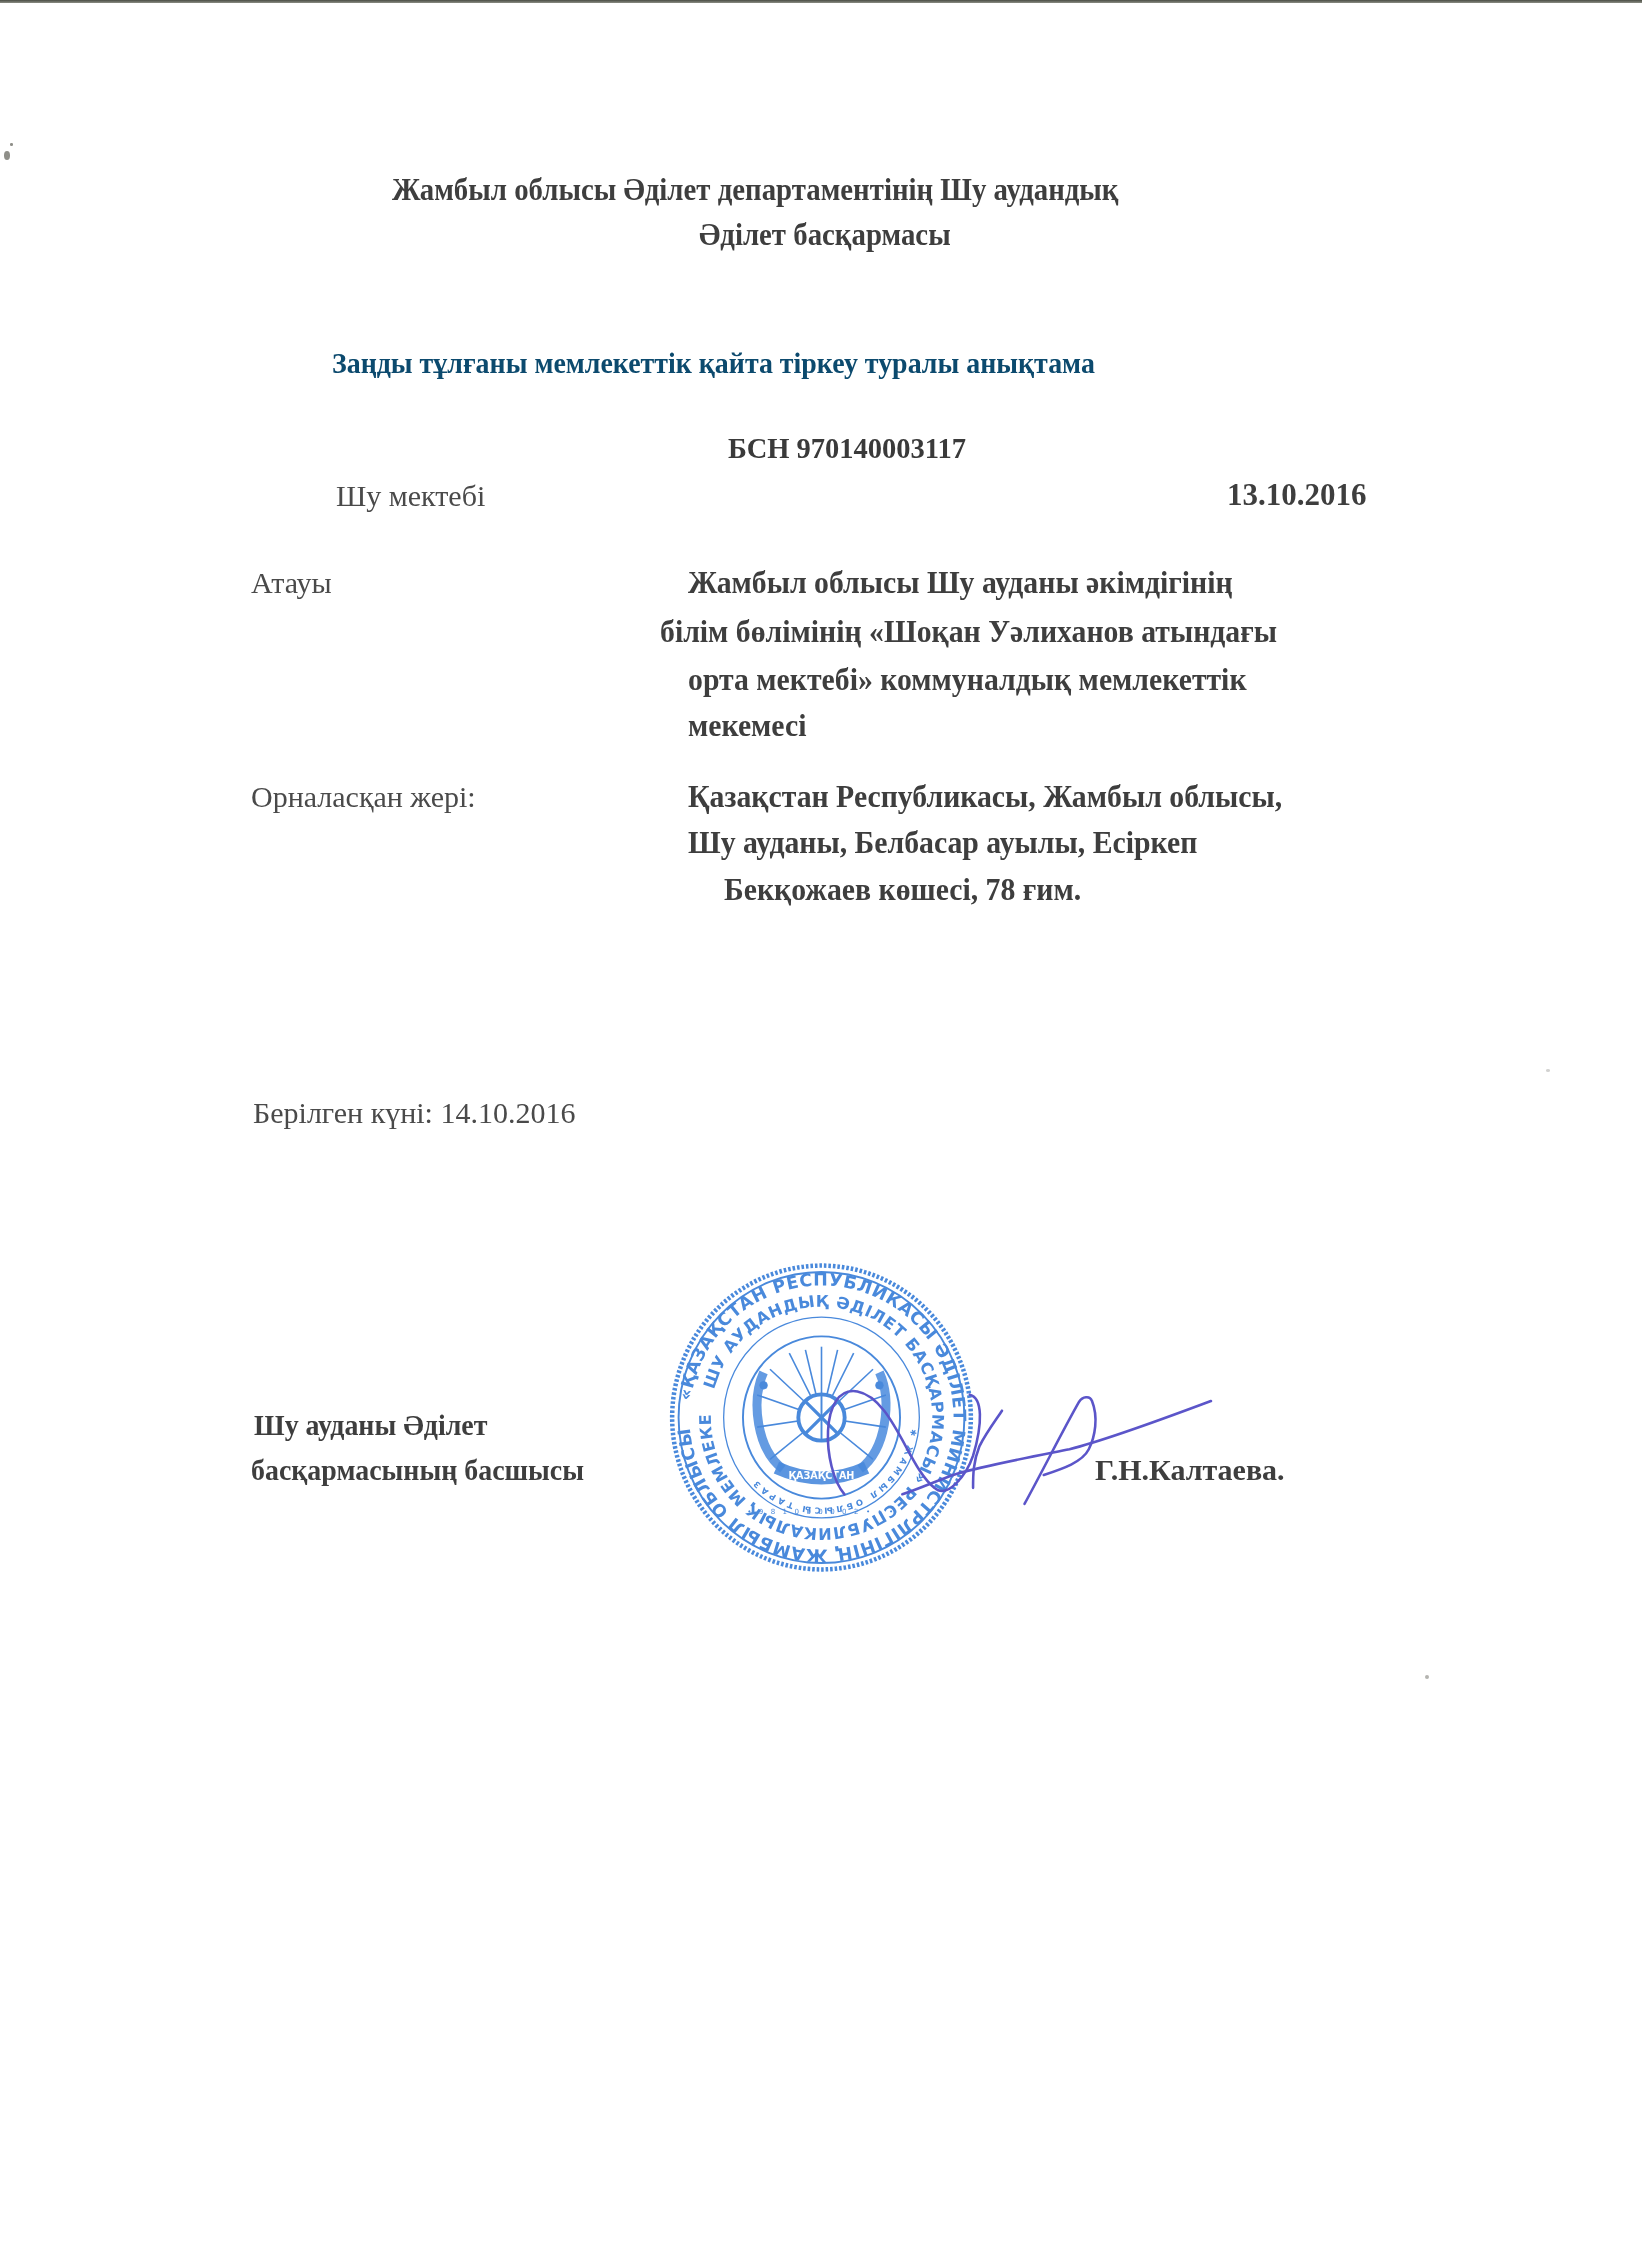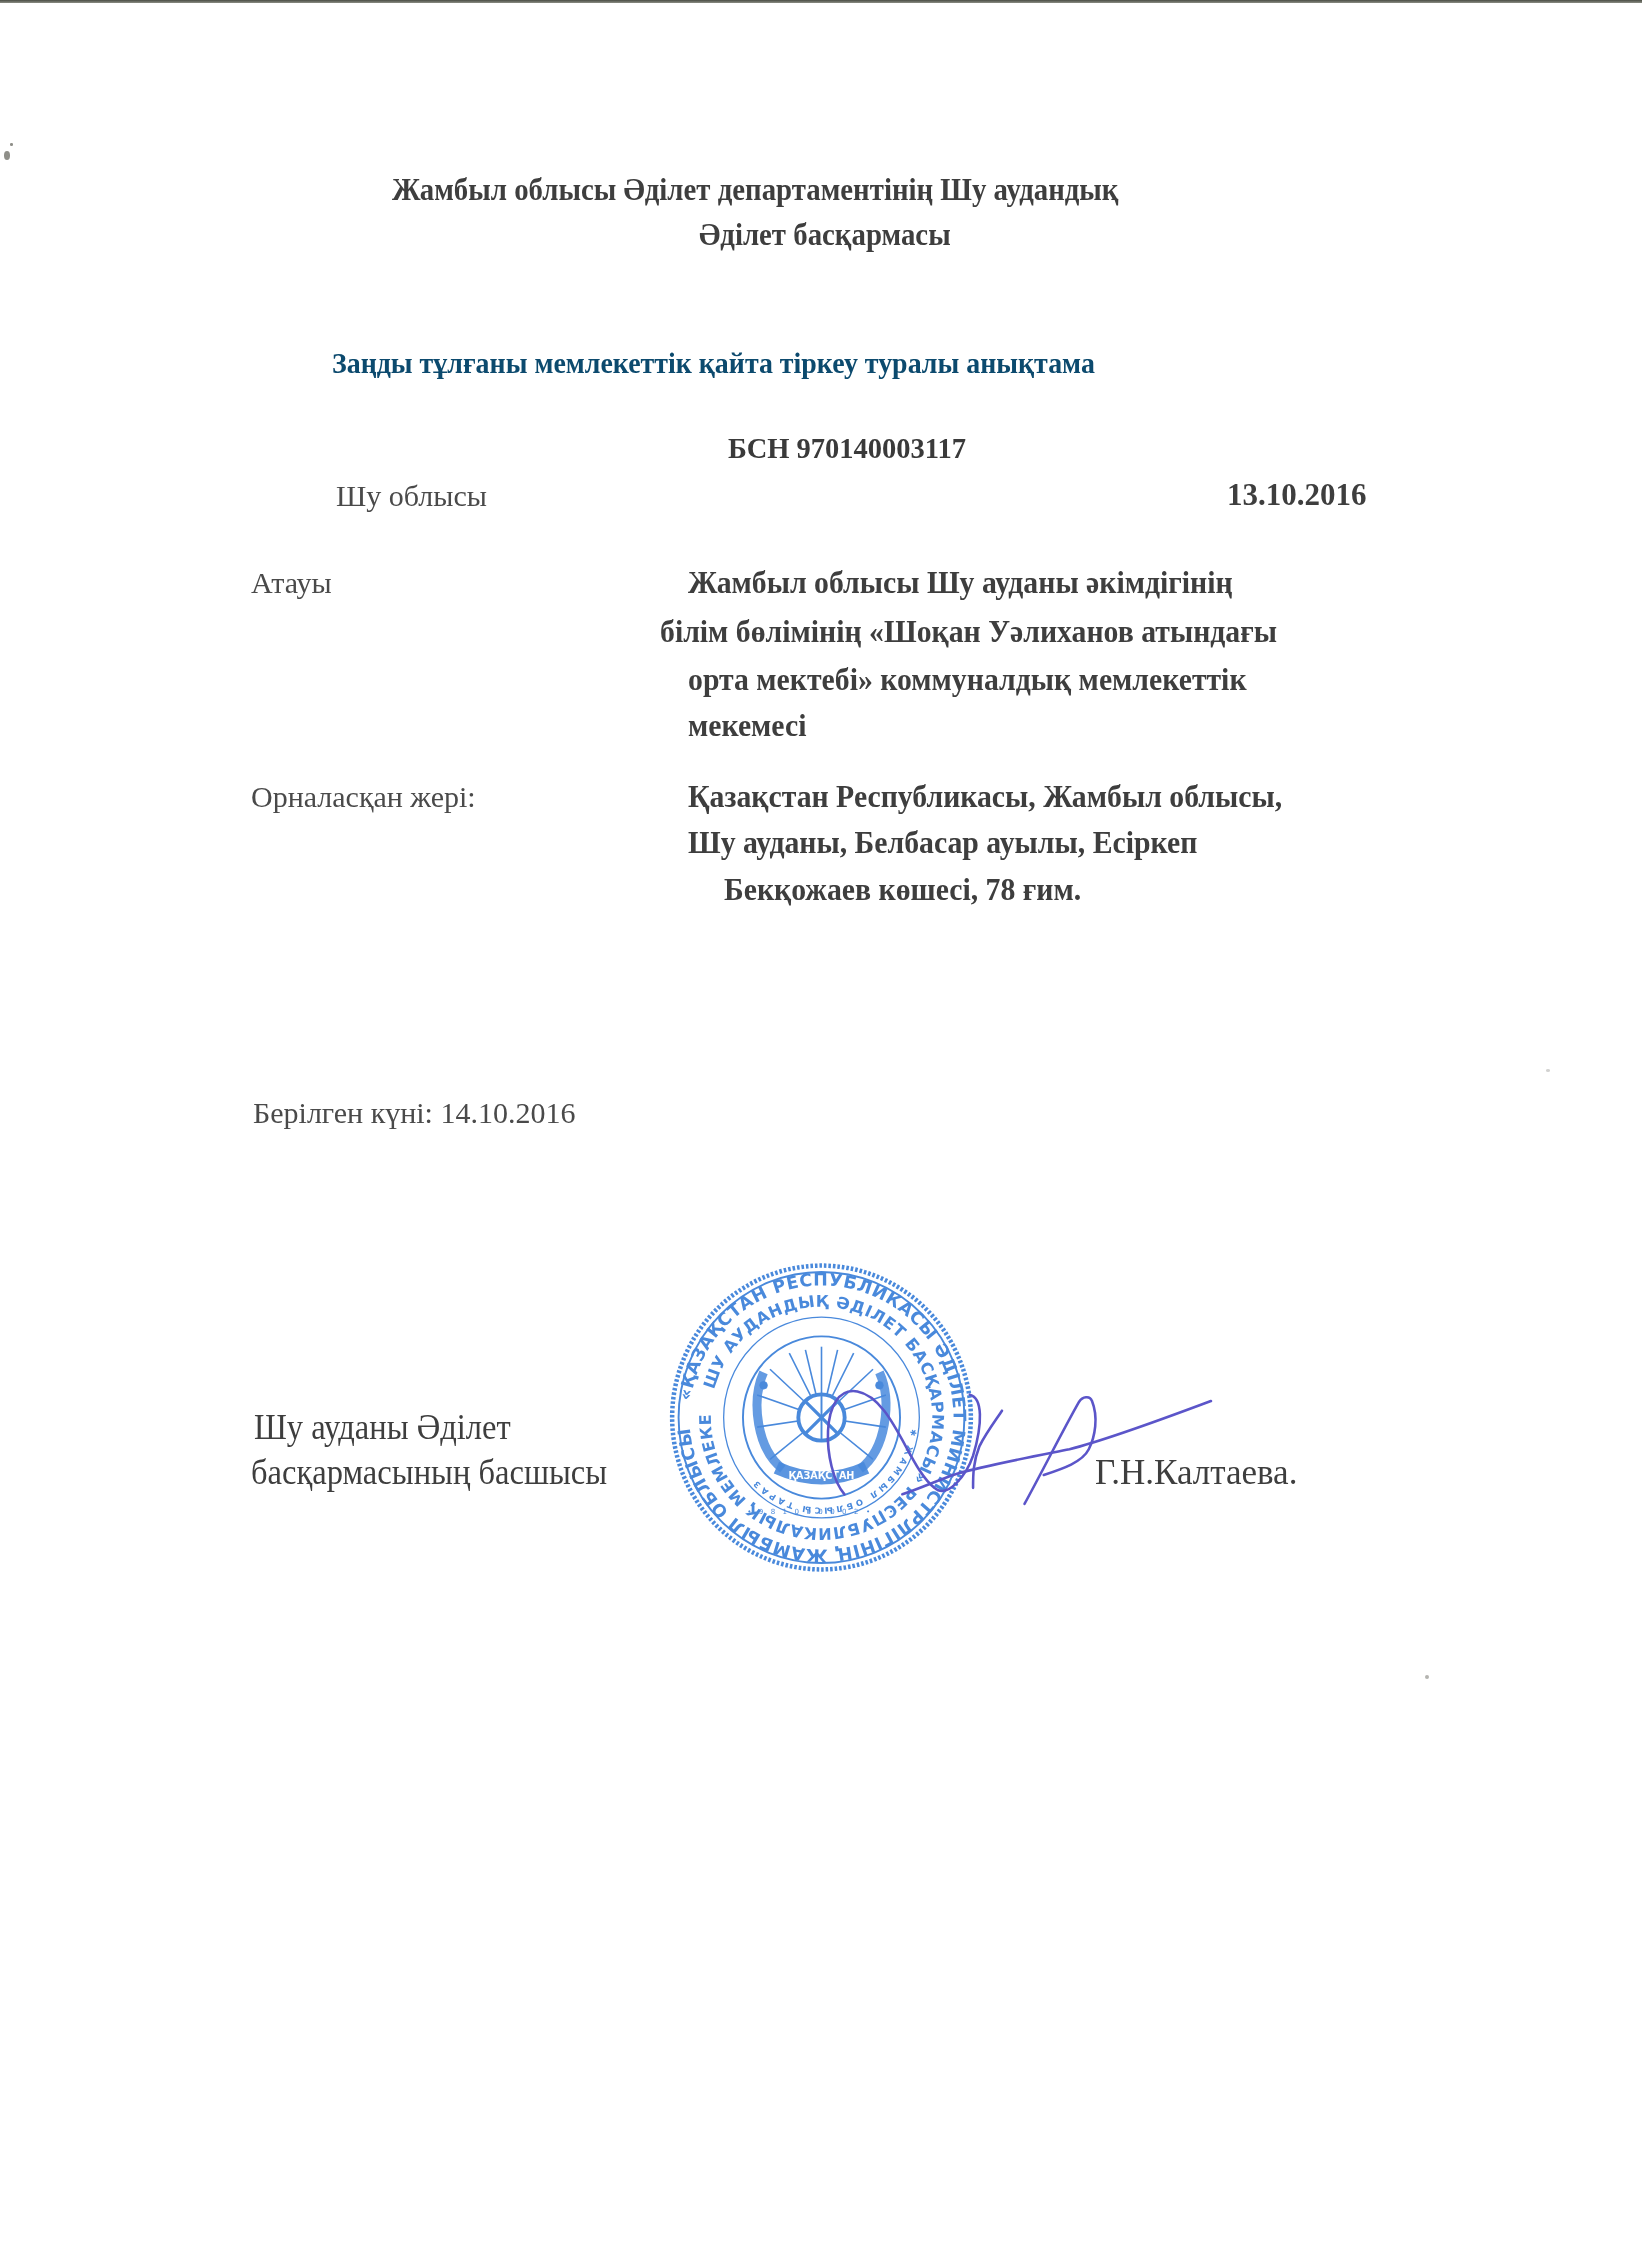--- a/index.html
+++ b/index.html
@@ -59,22 +59,22 @@
     font-size: 31px;
     font-weight: bold;
     color: #3e3e3e;
   }
   .date-bold {
     font-size: 31px;
     font-weight: bold;
     color: #3e3e3e;
   }
   .sig-label {
-    font-size: 35px;
-    font-weight: normal;
+    font-size: 30px;
+    font-weight: bold;
     color: #3e3e3e;
   }
   .stamp {
     position: absolute;
     left: 667px;
     top: 1263px;
     width: 309px;
     height: 309px;
     opacity: 0.92;
   }
@@ -103,21 +103,21 @@
 </div>
 
 <div class="txt title" style="left:332px; top:348px;">
   <span class="cond" style="transform:scaleX(0.93);">Заңды тұлғаны мемлекеттік қайта тіркеу туралы анықтама</span>
 </div>
 
 <div class="txt bsn" style="left:728px; top:433px;">
   <span class="cond" style="transform:scaleX(0.95);">БСН 970140003117</span>
 </div>
 
-<div class="txt regular" style="left:336px; top:481px;">Шу облысы</div>
+<div class="txt regular" style="left:336px; top:481px;">Шу мектебі</div>
 <div class="txt date-bold" style="left:1227px; top:479px;">13.10.2016</div>
 
 <div class="txt regular" style="left:251px; top:568px;">Атауы</div>
 <div>
   <div class="txt value-line" style="left:688px; top:567px;">
     <span class="cond" style="transform:scaleX(0.96);">Жамбыл облысы Шу ауданы әкімдігінің</span>
   </div>
   <div class="txt value-line" style="left:660px; top:616px;">
     <span class="cond" style="transform:scaleX(0.96);">білім бөлімінің «Шоқан Уәлиханов атындағы</span>
   </div>

